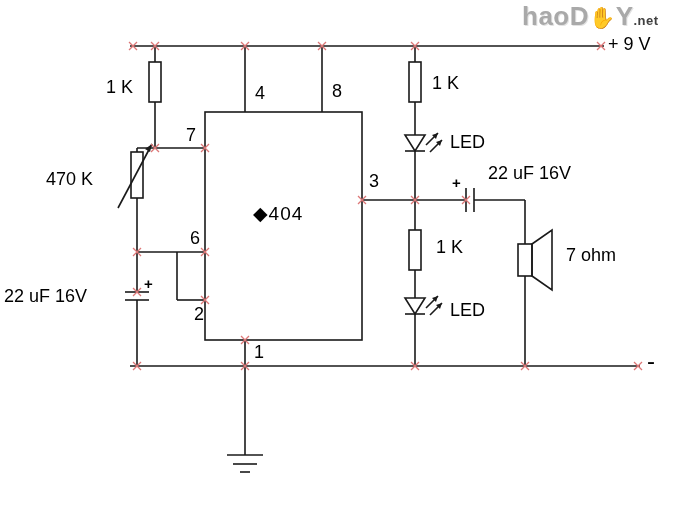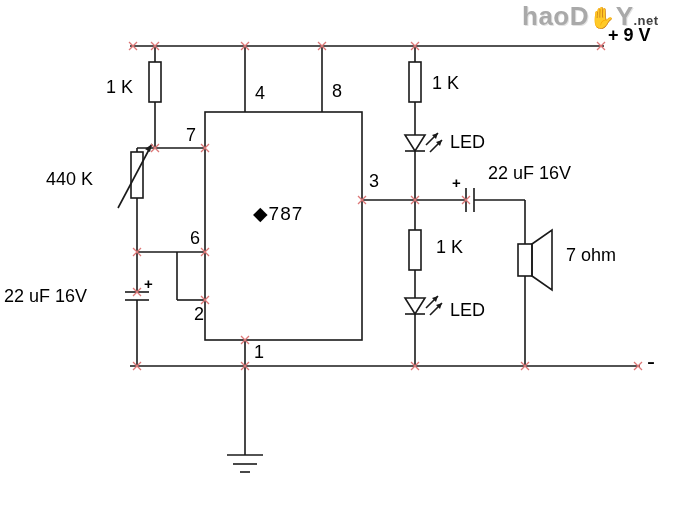--- a/index.html
+++ b/index.html
@@ -156,29 +156,29 @@
         <line x1="462" y1="204" x2="470" y2="196" stroke="#dd7777" stroke-width="1.2"></line>
         <line x1="411" y1="362" x2="419" y2="370" stroke="#dd7777" stroke-width="1.2"></line>
         <line x1="411" y1="370" x2="419" y2="362" stroke="#dd7777" stroke-width="1.2"></line>
         <line x1="521" y1="362" x2="529" y2="370" stroke="#dd7777" stroke-width="1.2"></line>
         <line x1="521" y1="370" x2="529" y2="362" stroke="#dd7777" stroke-width="1.2"></line>
         <line x1="634" y1="362" x2="642" y2="370" stroke="#dd7777" stroke-width="1.2"></line>
         <line x1="634" y1="370" x2="642" y2="362" stroke="#dd7777" stroke-width="1.2"></line>
       </g>
   </svg>
 
-  <span class="label" style="left:608px; top:26px;font-weight:bold;">+ 9 V</span>
+  <span class="label" style="left:608px; top:35px;">+ 9 V</span>
   <span class="label minus" style="left:647px; top:348px;">-</span>
 
   <span class="label" style="left:106px; top:78px;">1 K</span>
-  <span class="label" style="left:46px; top:170px;">440 K</span>
+  <span class="label" style="left:46px; top:170px;">470 K</span>
   <span class="label" style="left:4px; top:287px;">22 uF  16V</span>
   <span class="label small" style="left:144px; top:276px;">+</span>
 
-  <span class="label ic" style="left:253px; top:204px;">◆787</span>
+  <span class="label ic" style="left:253px; top:204px;">◆404</span>
 
   <span class="label" style="left:186px; top:126px;">7</span>
   <span class="label" style="left:190px; top:229px;">6</span>
   <span class="label" style="left:194px; top:305px;">2</span>
   <span class="label" style="left:255px; top:84px;">4</span>
   <span class="label" style="left:332px; top:82px;">8</span>
   <span class="label" style="left:369px; top:172px;">3</span>
   <span class="label" style="left:254px; top:343px;">1</span>
 
   <span class="label" style="left:432px; top:74px;">1 K</span>

